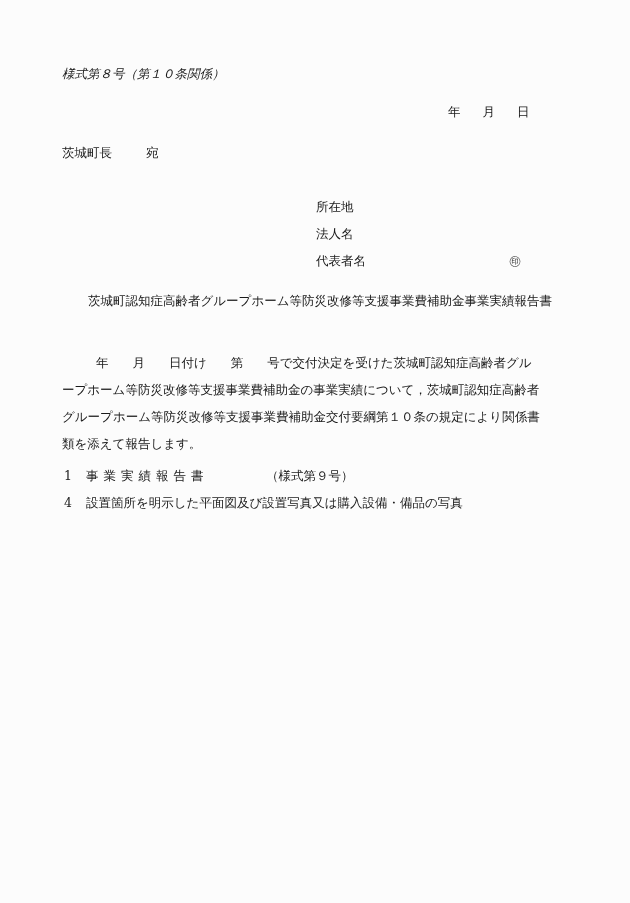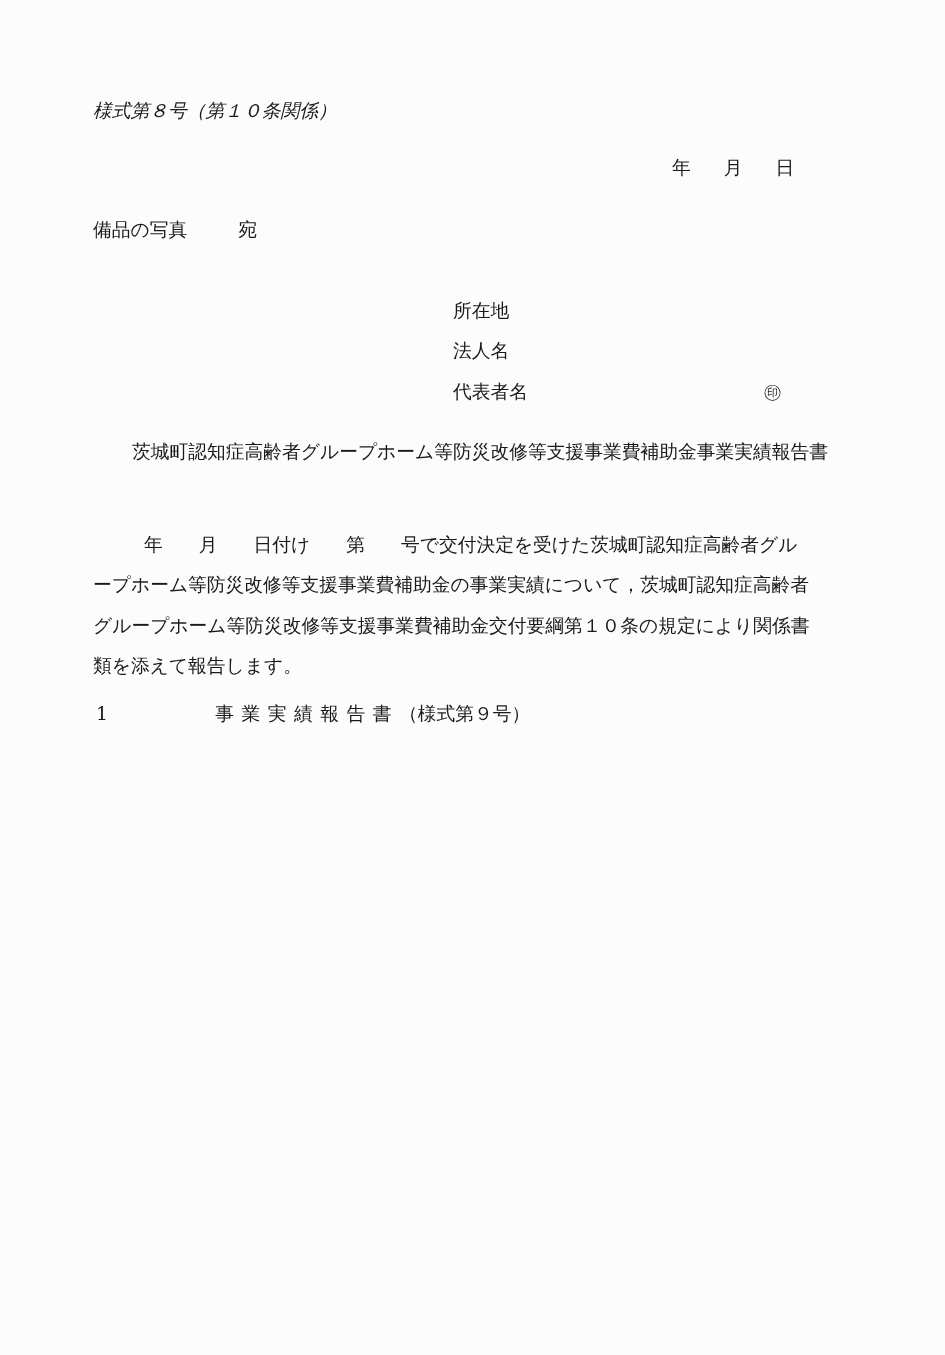--- a/index.html
+++ b/index.html
@@ -20,21 +20,21 @@
       position: absolute;
       white-space: nowrap;
       line-height: 16px;
     }
     .form-number { left: 62px; top: 66px; font-style: italic; }
     .date-line { left: 448px; top: 104px; }
     .date-line span { display: inline-block; }
     .date-line .gap { width: 22px; }
     .addressee { left: 62px; top: 145px; }
     .addressee .gap { display: inline-block; width: 34px; }
-    .applicant { left: 302px; }
+    .applicant { left: 316px; }
     .applicant-address { top: 199px; }
     .applicant-corp { top: 226px; }
     .applicant-rep { top: 253px; }
     .seal { left: 509px; top: 253px; font-size: 12px; }
     .title { left: 88px; top: 293px; }
     .body-para {
       position: absolute;
       left: 62px;
       top: 349px;
       width: 480px;
@@ -49,41 +49,44 @@
       margin: 0;
       padding: 0;
       list-style: none;
     }
     .list li {
       height: 27px;
       line-height: 16px;
       white-space: nowrap;
     }
     .list .num { display: inline-block; width: 22px; }
-    .list .spaced { letter-spacing: 5px; display: inline-block; width: 180px; text-align: right; }
+    .list .spaced { letter-spacing: 5px; display: inline-block; width: 180px; }
   </style>
 </head>
 <body>
 
 <div class="abs form-number">様式第８号（第１０条関係）</div>
 
 <div class="abs date-line">
   <span>年</span><span class="gap"></span><span>月</span><span class="gap"></span><span>日</span>
 </div>
 
 <div class="abs addressee">
-  <span>備品の写真</span><span class="gap"></span><span>宛</span>
+  <span>茨城町長</span><span class="gap"></span><span>宛</span>
 </div>
 
 <div class="abs applicant applicant-address">所在地</div>
 <div class="abs applicant applicant-corp">法人名</div>
 <div class="abs applicant applicant-rep">代表者名</div>
 <div class="abs seal">㊞</div>
 
 <div class="abs title">茨城町認知症高齢者グループホーム等防災改修等支援事業費補助金事業実績報告書</div>
 
 <div class="body-para"><span class="indent"></span><span>年</span><span class="sp"></span><span>月</span><span class="sp"></span><span>日付け</span><span class="sp"></span><span>第</span><span class="sp"></span><span>号で交付決定を受けた茨城町認知症高齢者グループホーム等防災改修等支援事業費補助金の事業実績について，茨城町認知症高齢者グループホーム等防災改修等支援事業費補助金交付要綱第１０条の規定により関係書類を添えて報告します。</span></div>
 
 <ul class="list">
   <li>
     <span class="num">1</span><span class="spaced">事業実績報告書</span><span>（様式第９号）</span>
   </li>
+  <li>
+    <span class="num">4</span><span>設置箇所を明示した平面図及び設置写真又は購入設備・備品の写真</span>
+  </li>
 </ul>
 
 </body></html>

